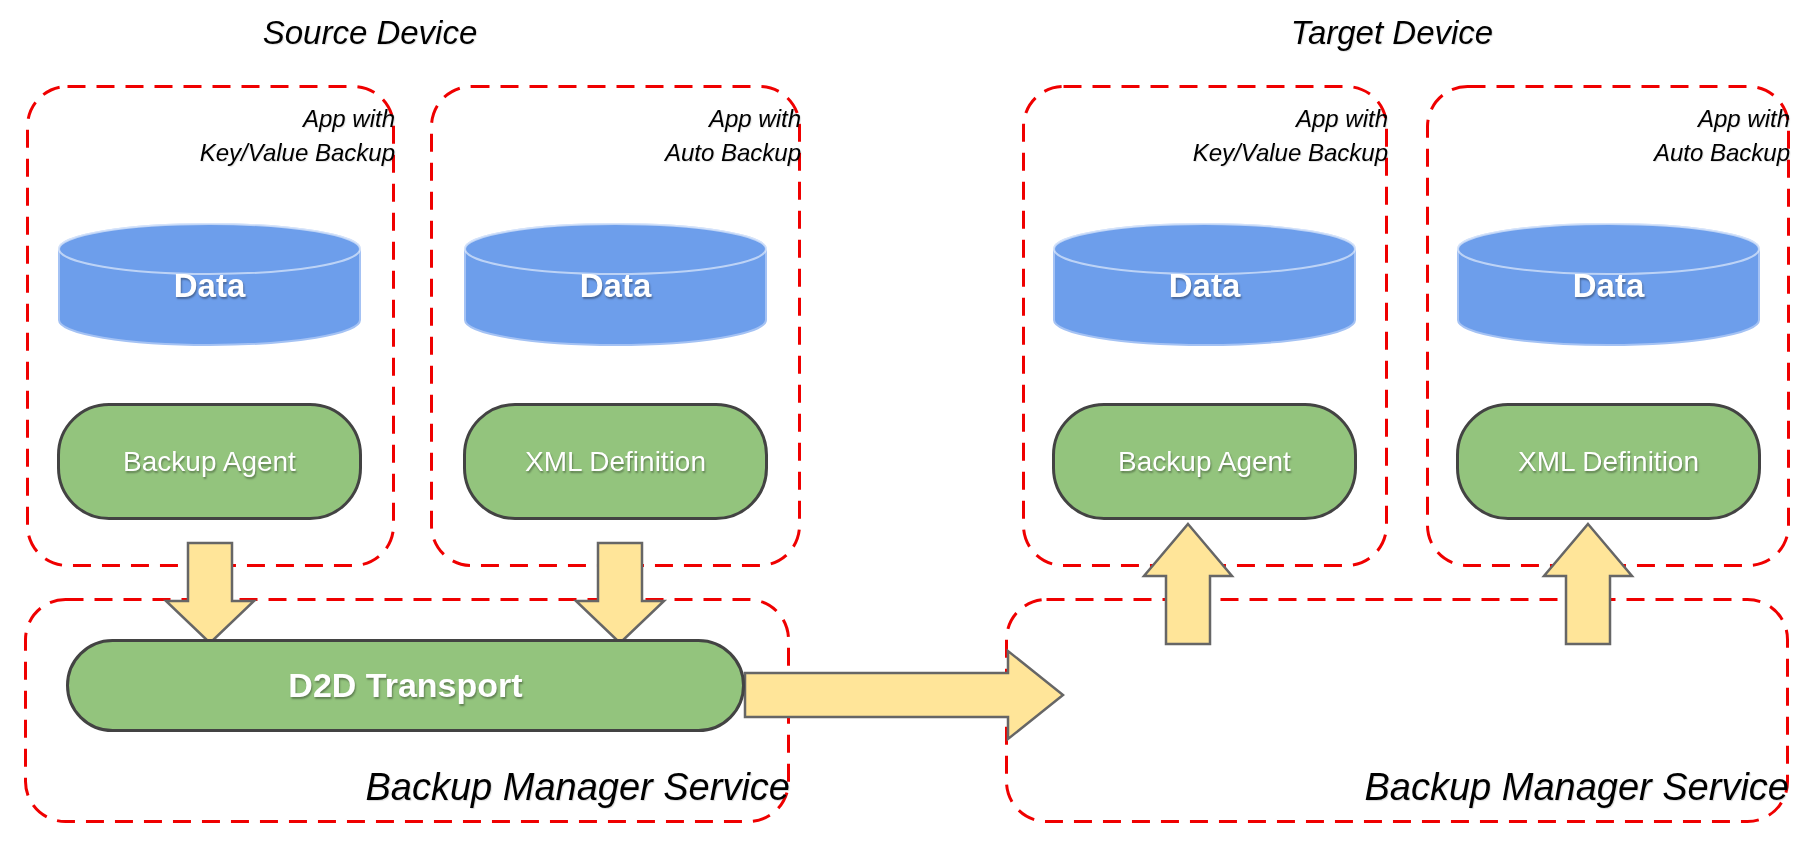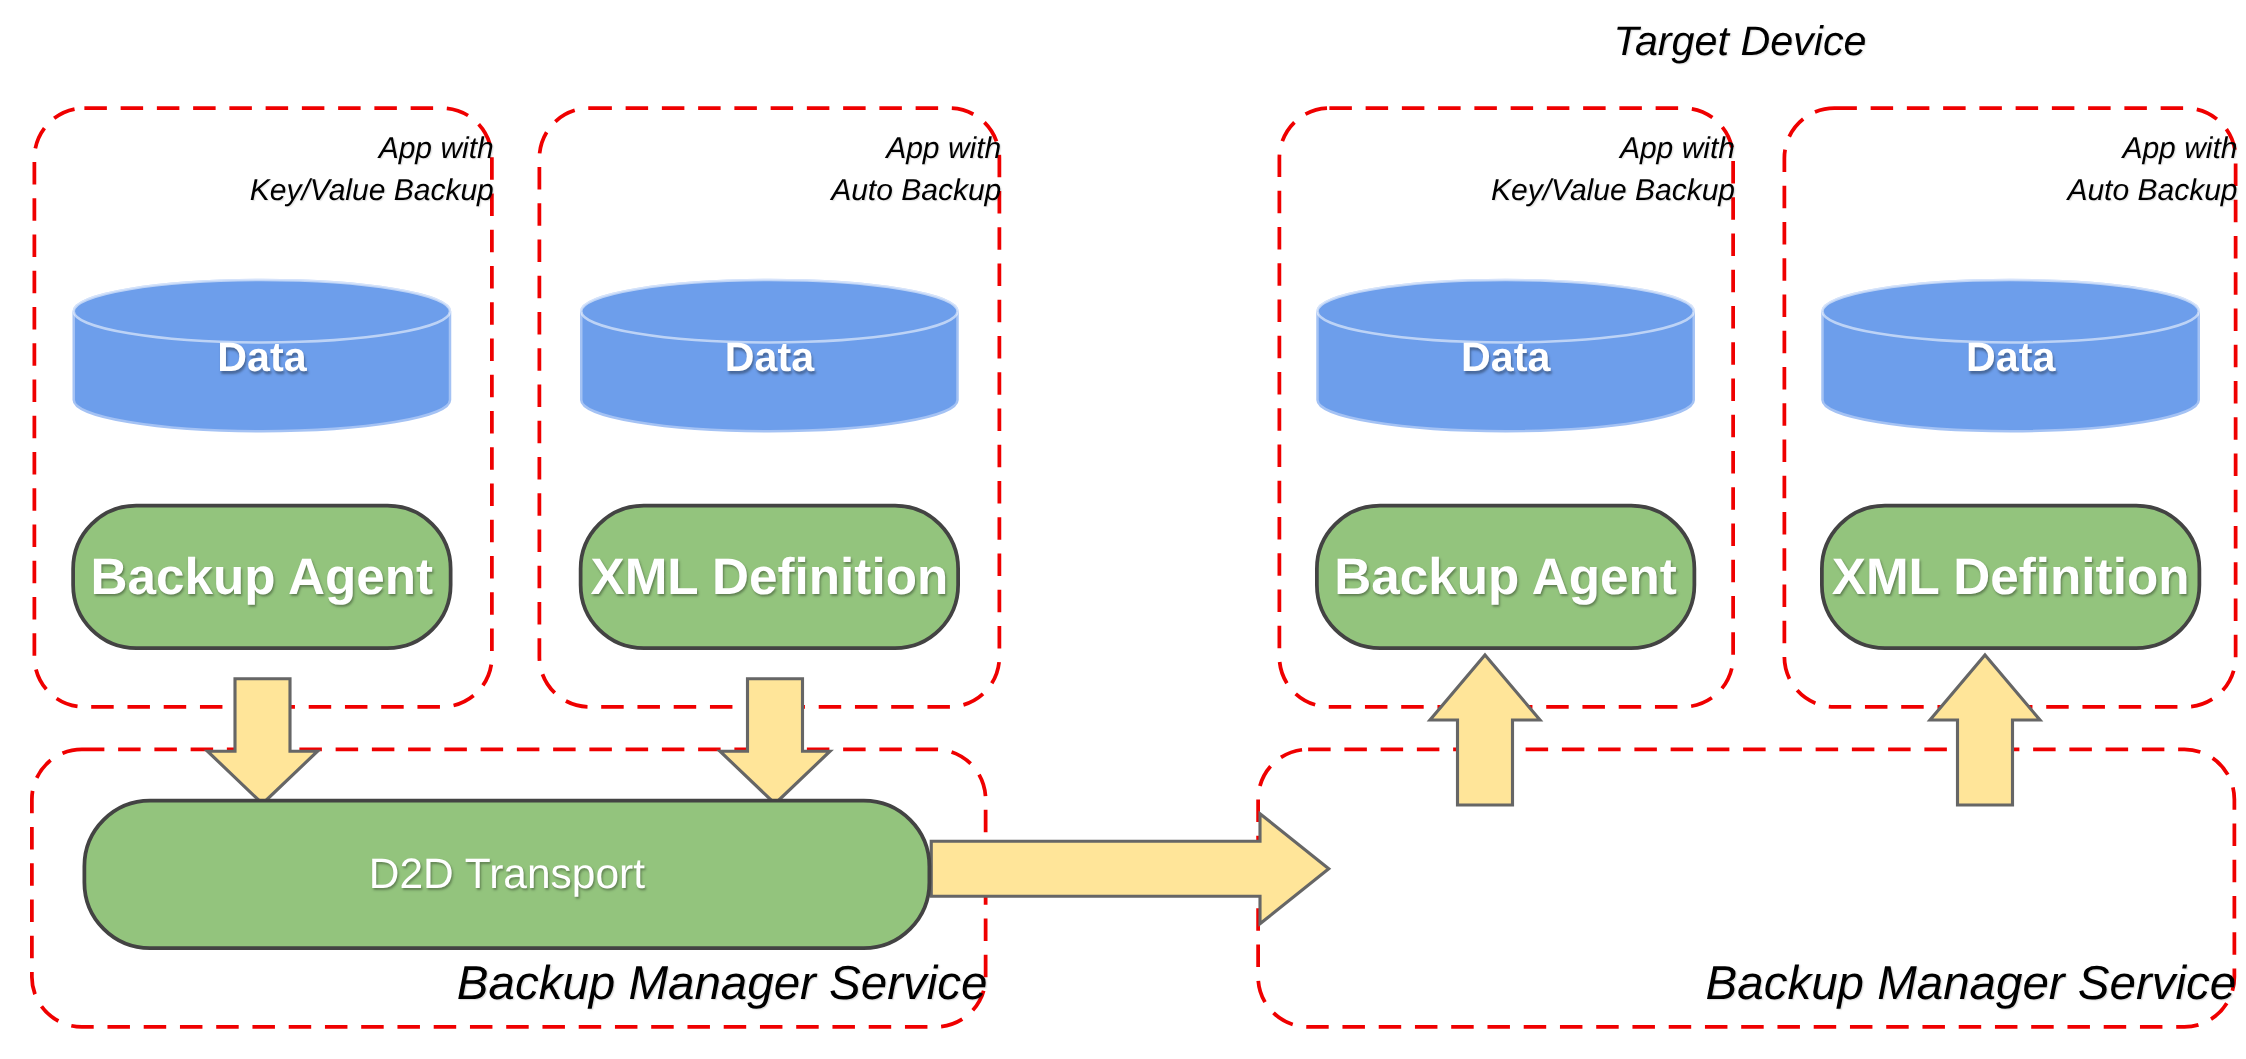--- a/index.html
+++ b/index.html
@@ -30,28 +30,28 @@
   .app-label span{display:block;}
   .data-label{
     position:absolute; top:264px; width:305px; height:44px; line-height:44px; text-align:center;
     font-size:33px; font-weight:bold; color:var(--label-white,#fff);
     text-shadow:1px 2px 2px rgba(0,0,0,.35);
   }
   .pill{
     position:absolute; top:403px; width:305px; height:117px; box-sizing:border-box;
     background:var(--green-fill,#93c47d); border:3px solid var(--green-border,#434343);
     border-radius:52px; display:flex; align-items:center; justify-content:center;
-    font-size:41px; font-weight:bold; color:var(--label-white,#fff);
+    font-size:28px; font-weight:normal; color:var(--label-white,#fff);
     text-shadow:1px 2px 2px rgba(0,0,0,.35);
   }
   .transport{
-    position:absolute; top:639px; height:121px; box-sizing:border-box;
+    position:absolute; top:639px; height:93px; box-sizing:border-box;
     background:var(--green-fill,#93c47d); border:3px solid var(--green-border,#434343);
     border-radius:54px; display:flex; align-items:center; justify-content:center;
-    font-size:34px; font-weight:normal; color:var(--label-white,#fff);
+    font-size:34px; font-weight:bold; color:var(--label-white,#fff);
     text-shadow:1px 2px 2px rgba(0,0,0,.35);
   }
   .bms-label{
     position:absolute; top:764px; height:46px; line-height:46px; text-align:right;
     font-size:38px; font-style:italic; color:var(--label-black,#000);
     text-shadow:1px 1px 1px rgba(0,0,0,.15);
   }
   
   .t-source{left:170px; width:400px;}
   .t-target{left:1192px; width:400px;font-style:italic;}
@@ -99,20 +99,21 @@
 
     <polygon class="arrow" points="188,543 232,543 232,601 254,601 210,643 166,601 188,601"></polygon>
     <polygon class="arrow" points="598,543 642,543 642,601 664,601 620,643 576,601 598,601"></polygon>
 
     <polygon class="arrow" points="1188,524 1232,576 1210,576 1210,644 1166,644 1166,576 1144,576"></polygon>
     <polygon class="arrow" points="1588,524 1632,576 1610,576 1610,644 1566,644 1566,576 1544,576"></polygon>
 
     <polygon class="arrow" points="745,673 1008,673 1008,651 1063,695 1008,739 1008,717 745,717"></polygon>
   </svg>
 
+  <div class="device-title t-source">Source Device</div>
   <div class="device-title t-target">Target Device</div>
 
   <div class="app-label lab-0">
     <span>App with</span>
     <span>Key/Value Backup</span>
   </div>
   <div class="data-label cx-0">Data</div>
   <div class="pill cx-0">Backup Agent</div>
 
   <div class="app-label lab-1">

